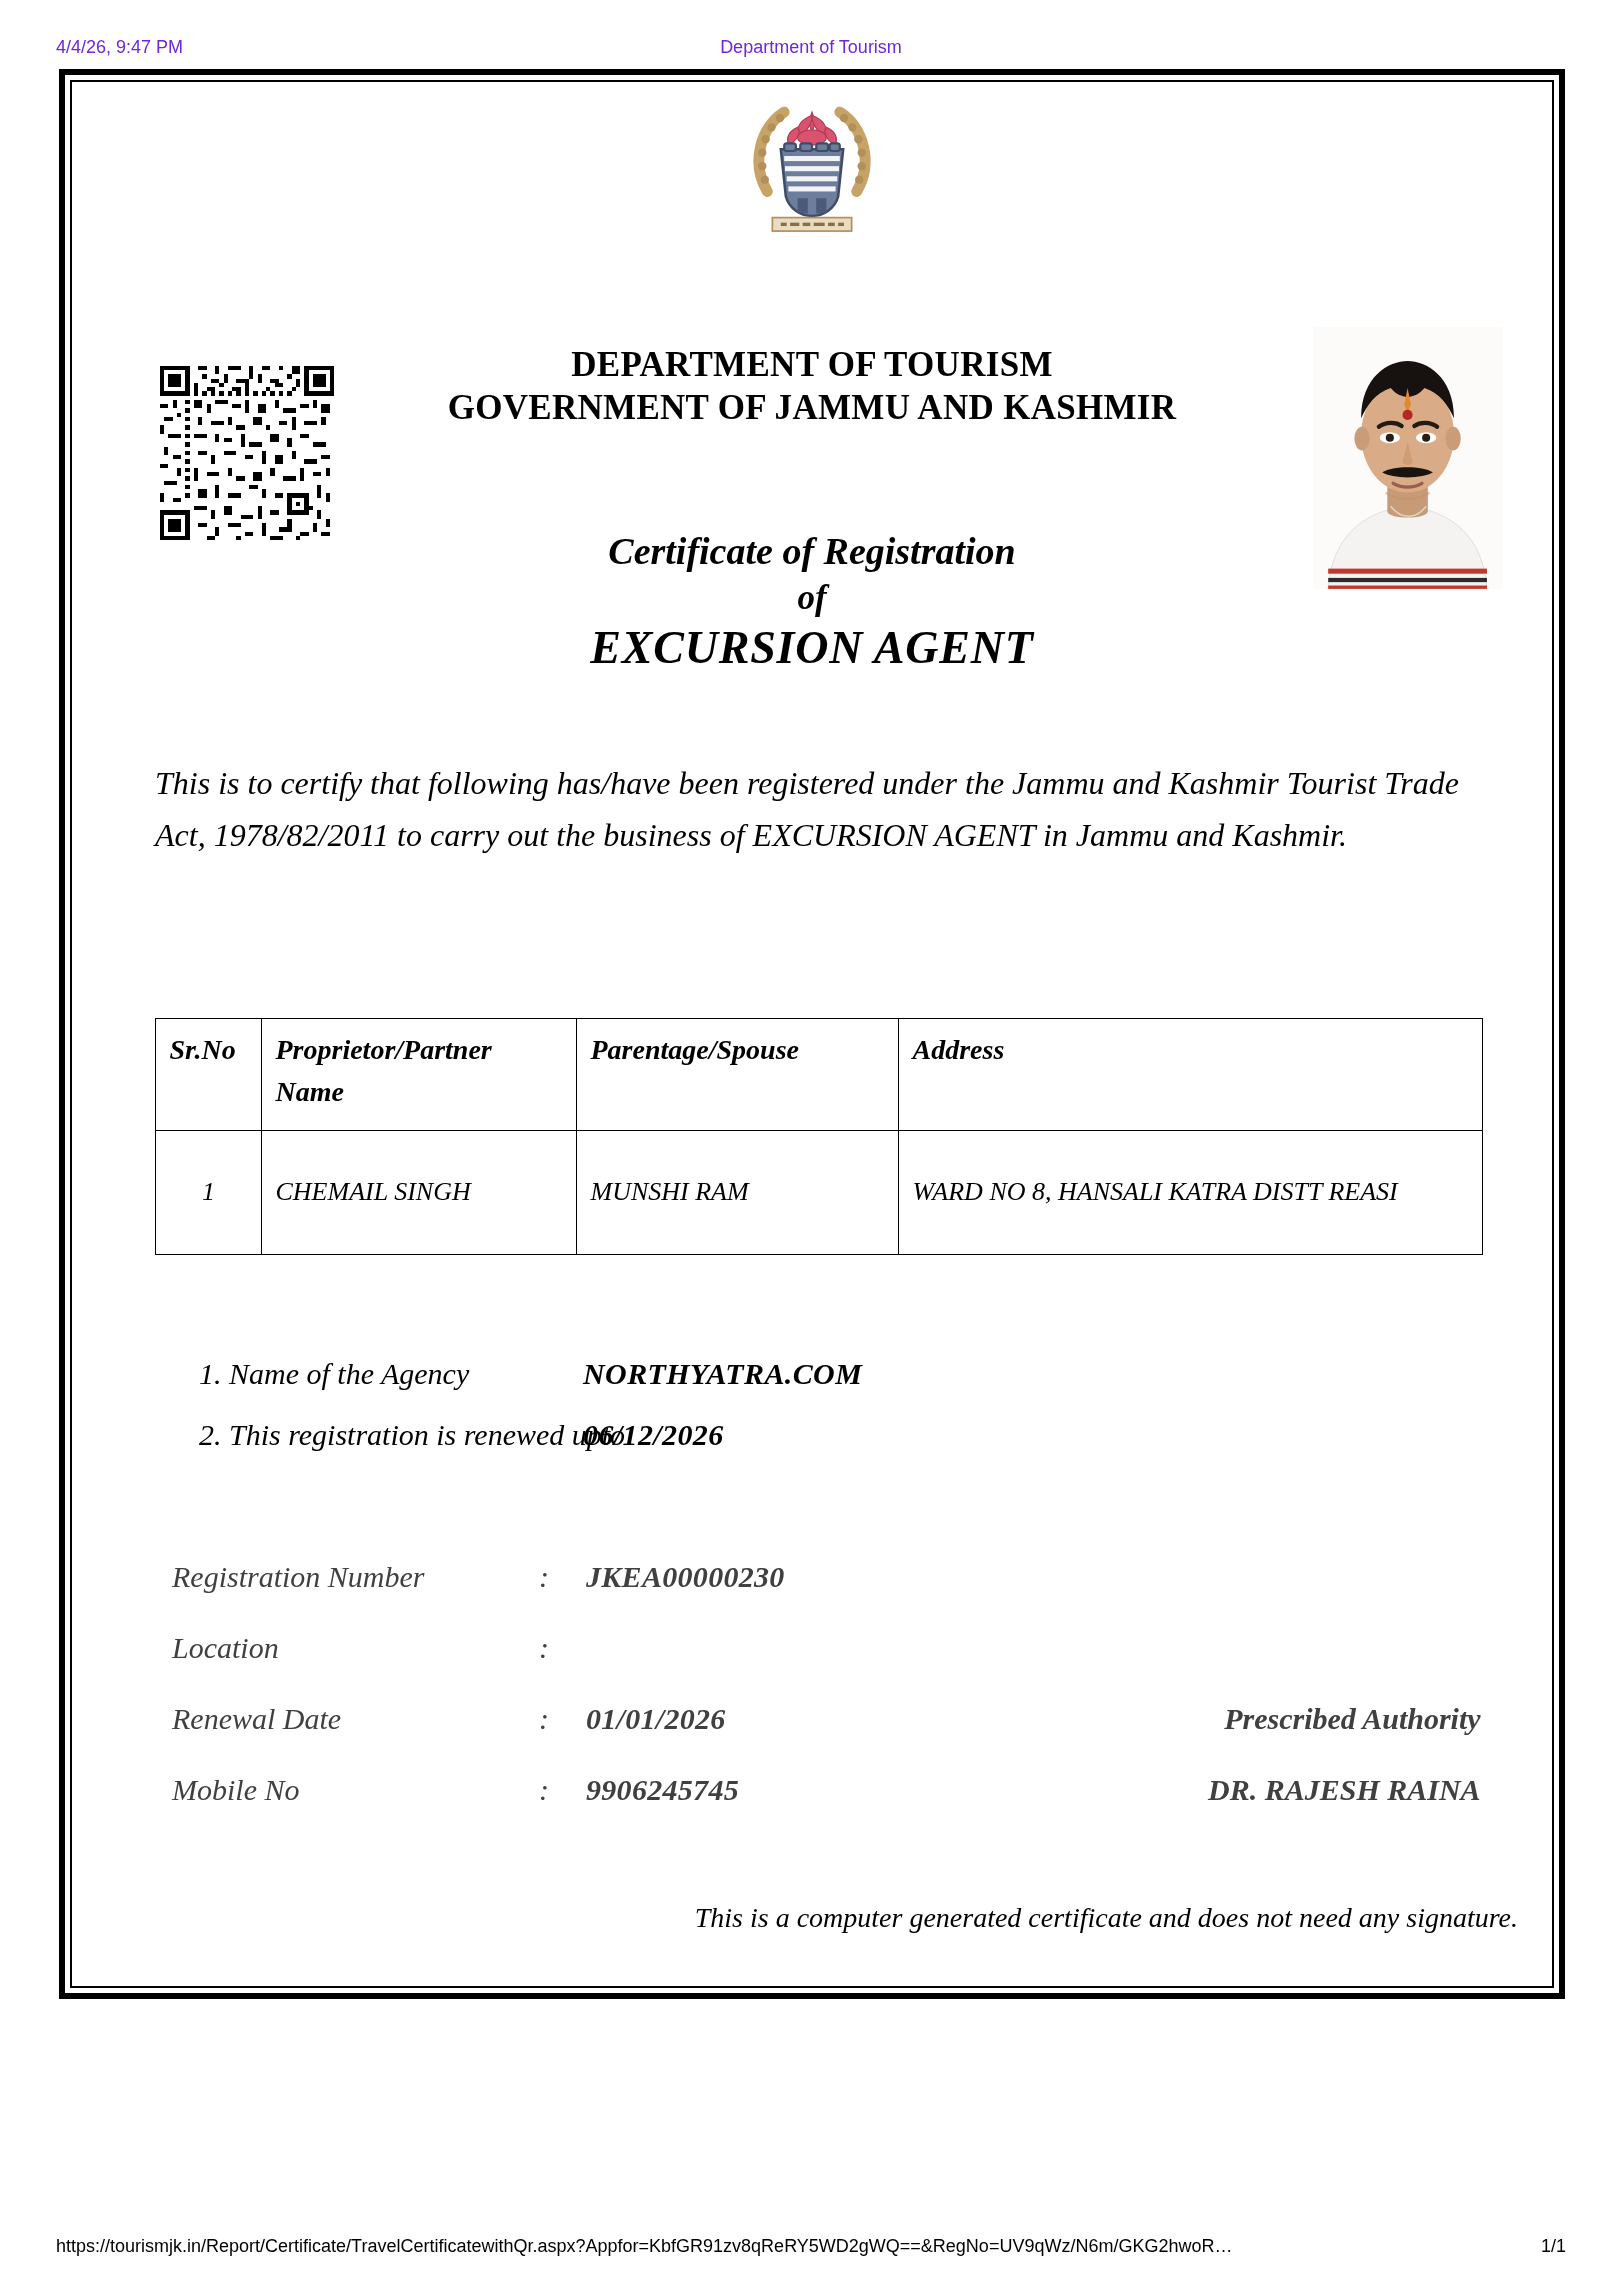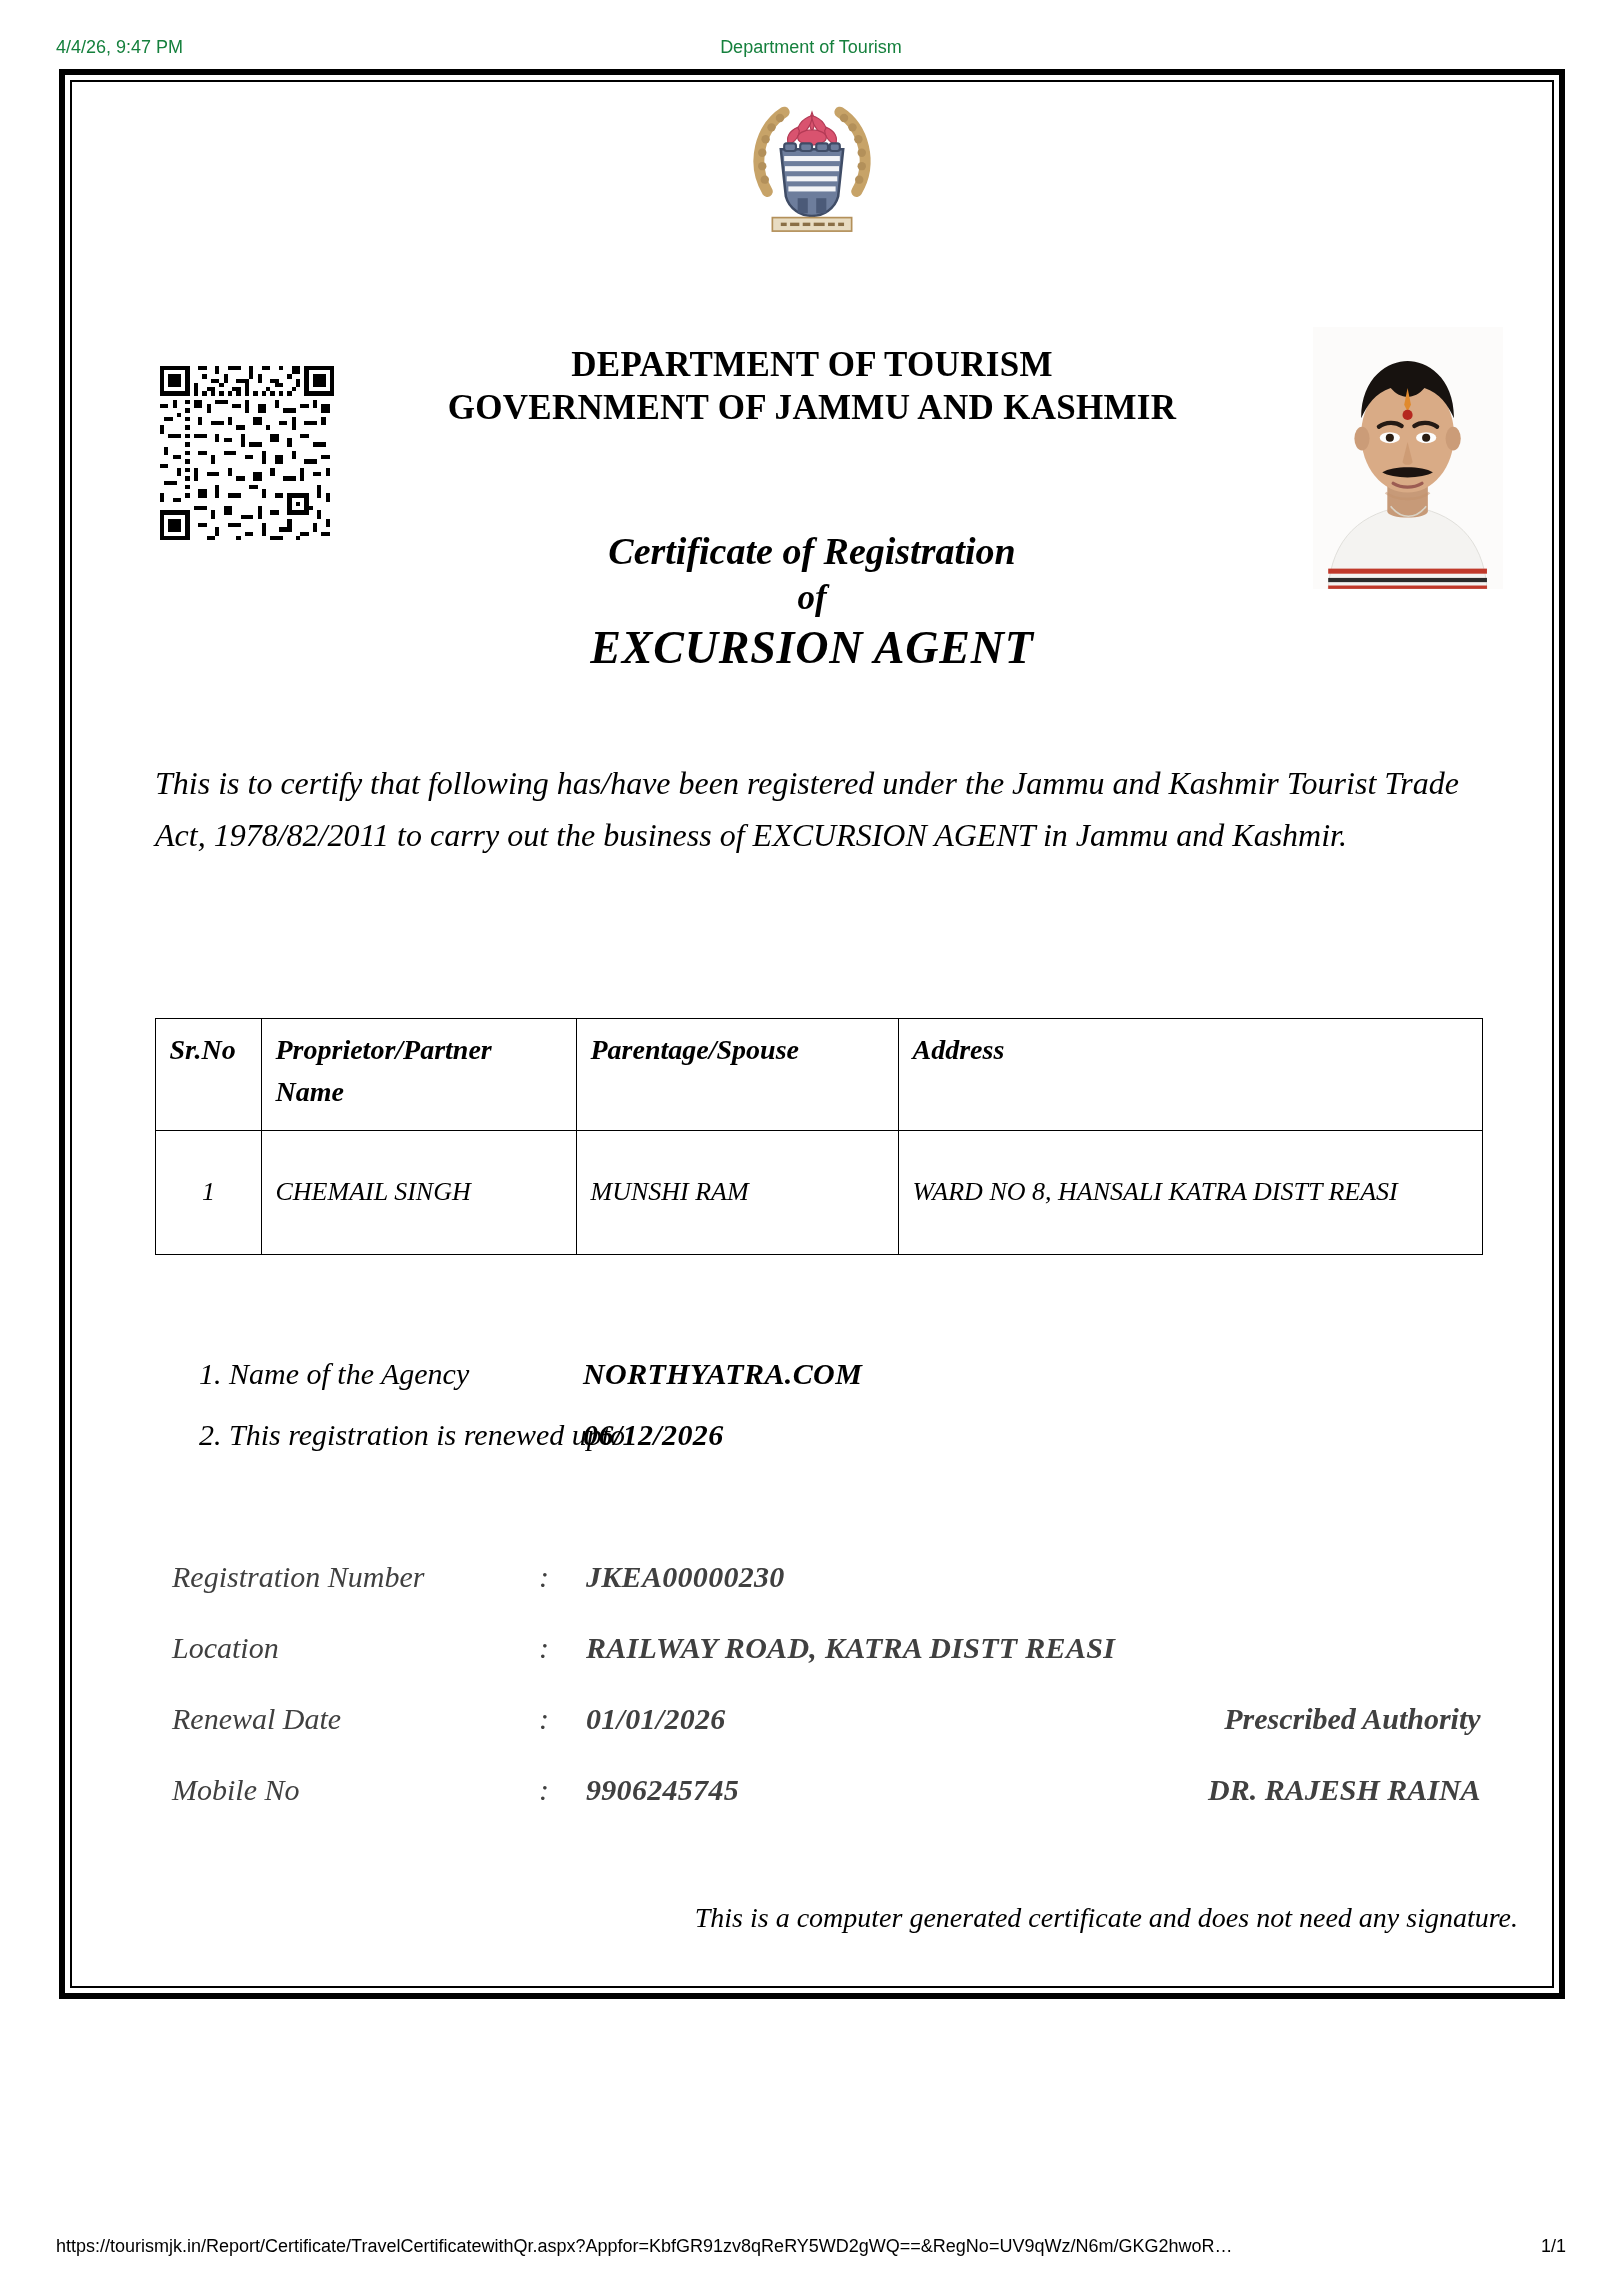--- a/index.html
+++ b/index.html
@@ -17,21 +17,21 @@
 
   
   .print-header {
     position: absolute;
     top: 37px;
     left: 0;
     width: 1350px;
     height: 25px;
     font-family: "Liberation Sans", sans-serif;
     font-size: 18px;
-    color: #15803d;
+    color: #6d28d9;
   }
   .print-header .ph-left {
     position: absolute;
     left: 56px;
     top: 0;
     white-space: nowrap;
   }
   .print-header .ph-center {
     position: absolute;
     left: 0;
@@ -623,21 +623,20 @@
 
       <div class="details">
         <div class="row">
           <span class="d-label">Registration Number</span>
           <span class="d-colon">:</span>
           <span class="d-value">JKEA00000230</span>
         </div>
         <div class="row">
           <span class="d-label">Location</span>
           <span class="d-colon">:</span>
-          <span class="d-value">RAILWAY ROAD, KATRA DISTT REASI</span>
         </div>
         <div class="row">
           <span class="d-label">Renewal Date</span>
           <span class="d-colon">:</span>
           <span class="d-value">01/01/2026</span>
           <span class="d-right">Prescribed Authority</span>
         </div>
         <div class="row">
           <span class="d-label">Mobile No</span>
           <span class="d-colon">:</span>

